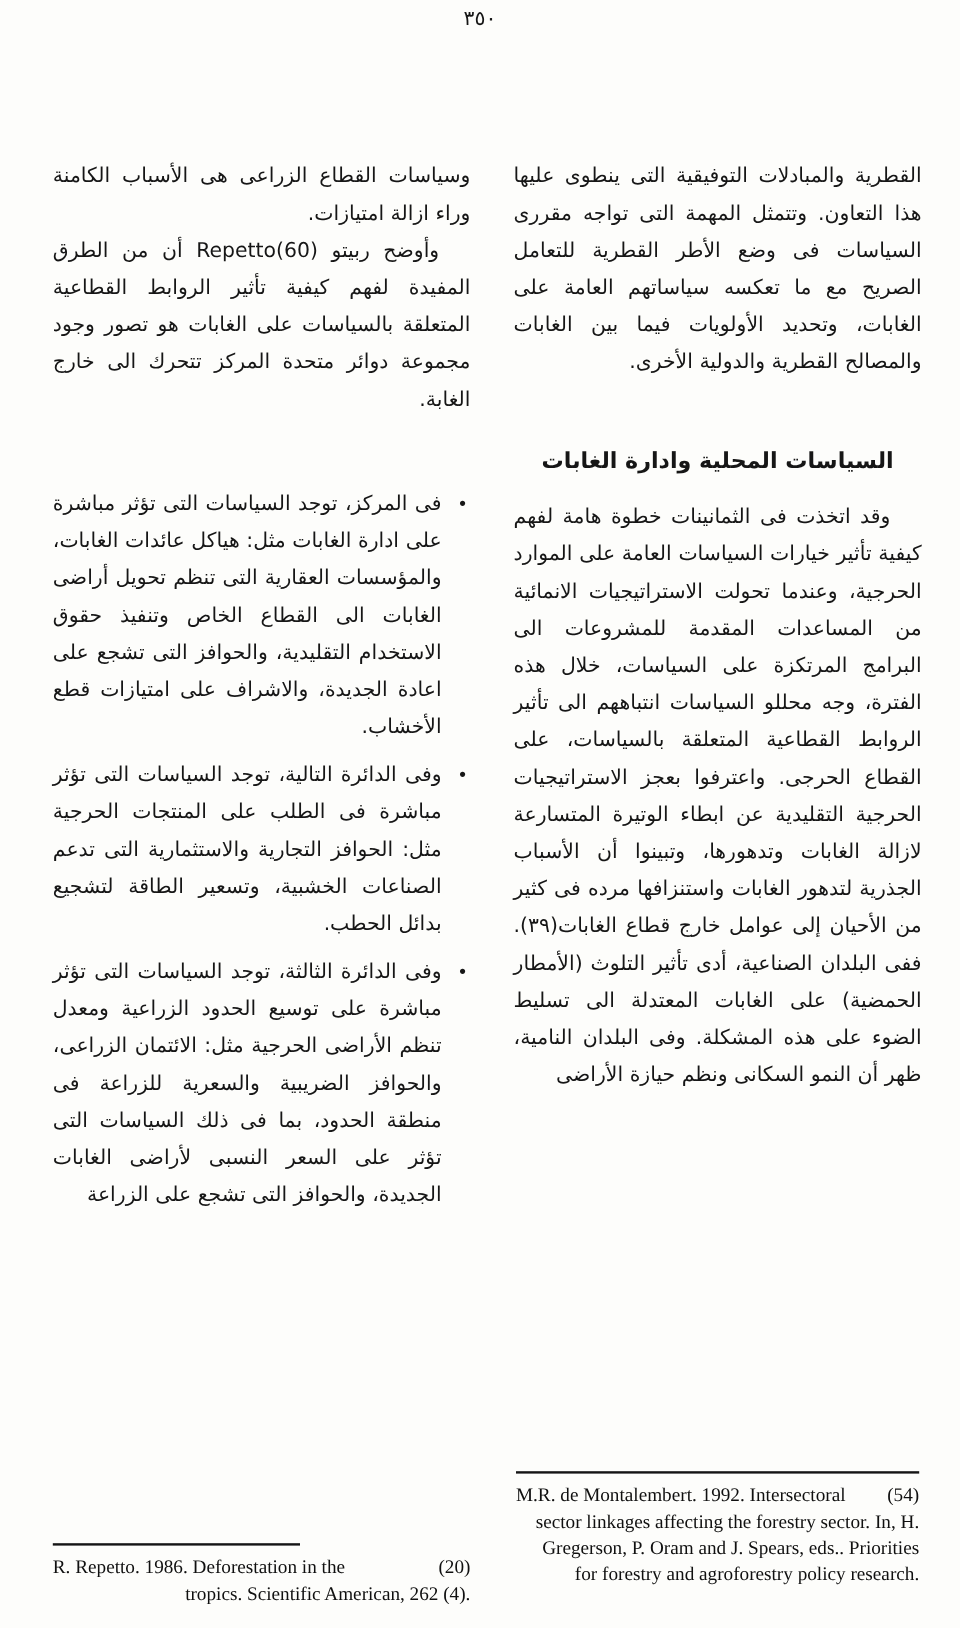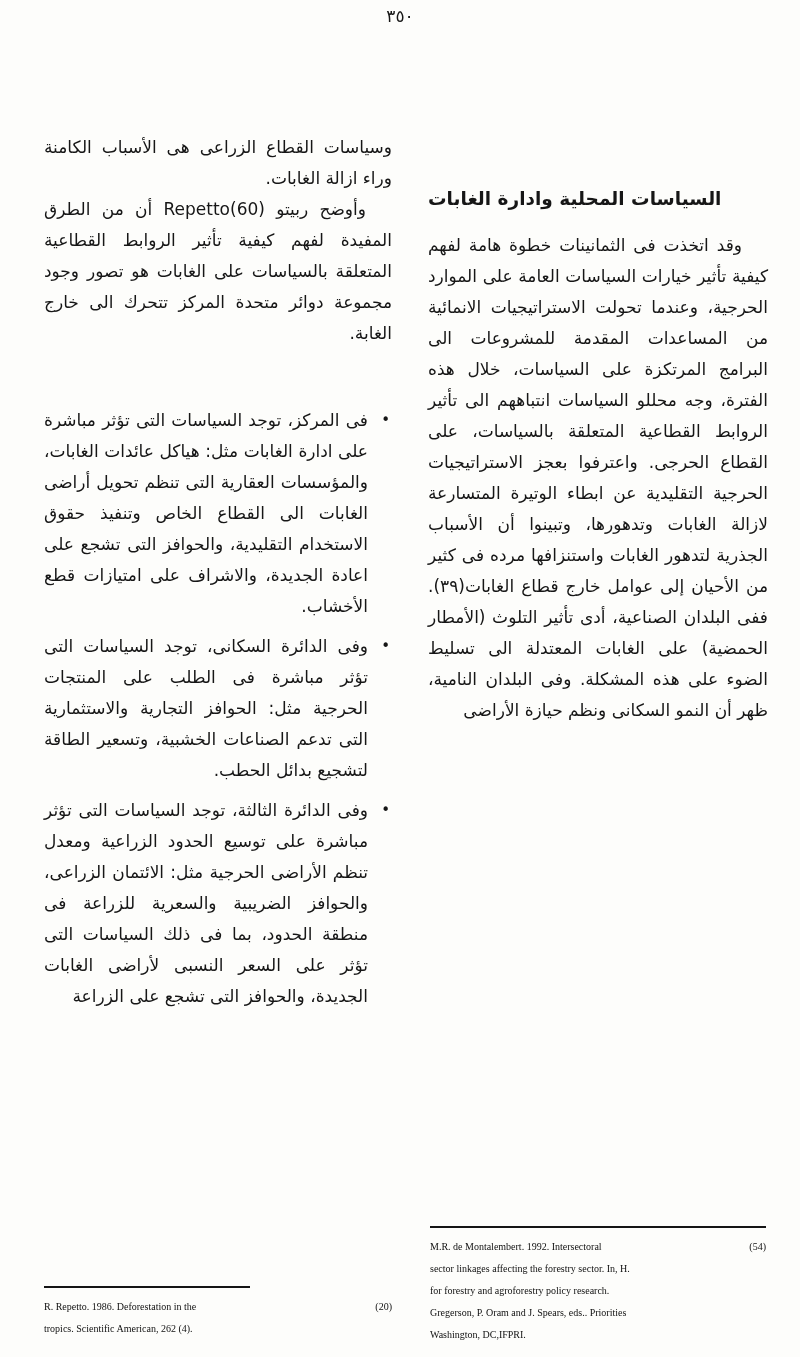--- a/index.html
+++ b/index.html
@@ -35,21 +35,21 @@
   .col { position: absolute; top: 132px; }
   .col-right { left: 428px; width: 340px; }
   .col-left  { left: 44px;  width: 348px; }
 
   .para { margin: 0; }
   .para.indent { text-indent: 26px; }
 
   .heading {
     font-size: 18.5px;
     font-weight: bold;
-    text-align: left;
+    text-align: center;
     margin-top: 52px;
     margin-bottom: 16px;
     line-height: 30px;
   }
 
   .bullets { margin-top: 56px; }
   .bullet-item {
     position: relative;
     padding-right: 24px;
     margin-bottom: 9px;
@@ -58,59 +58,60 @@
     position: absolute;
     right: 2px;
     top: 0;
     font-size: 15px;
     line-height: 31px;
   }
 
   .footnote {
     position: absolute;
     font-family: "Liberation Serif", serif;
-    font-size: 10px;
+    font-size: 16px;
     line-height: 22px;
     color: #101010;
     direction: ltr;
-    text-align: left;
+    text-align: right;
   }
   .fn-line1 { display: flex; justify-content: space-between; }
   .fn-rule { position: absolute; height: 2px; background: #151515; }
 
   .fn-rule-left  { left: 44px;  top: 1286px; width: 206px; }
   .footnote-left { left: 44px;  top: 1296px; width: 348px; }
 
   .fn-rule-right  { left: 430px; top: 1226px; width: 336px; }
   .footnote-right { left: 430px; top: 1236px; width: 336px; }
 </style>
 </head>
 <body>
 
 <div class="page">
 
   <div class="page-number">٣٥٠</div>
 
   <section class="col col-right arabic">
+    <p class="para">القطرية والمبادلات التوفيقية التى ينطوى عليها هذا التعاون. وتتمثل المهمة التى تواجه مقررى السياسات فى وضع الأطر القطرية للتعامل الصريح مع ما تعكسه سياساتهم العامة على الغابات، وتحديد الأولويات فيما بين الغابات والمصالح القطرية والدولية الأخرى.</p>
     <h2 class="heading">السياسات المحلية وادارة الغابات</h2>
     <p class="para indent">وقد اتخذت فى الثمانينات خطوة هامة لفهم كيفية تأثير خيارات السياسات العامة على الموارد الحرجية، وعندما تحولت الاستراتيجيات الانمائية من المساعدات المقدمة للمشروعات الى البرامج المرتكزة على السياسات، خلال هذه الفترة، وجه محللو السياسات انتباههم الى تأثير الروابط القطاعية المتعلقة بالسياسات، على القطاع الحرجى. واعترفوا بعجز الاستراتيجيات الحرجية التقليدية عن ابطاء الوتيرة المتسارعة لازالة الغابات وتدهورها، وتبينوا أن الأسباب الجذرية لتدهور الغابات واستنزافها مرده فى كثير من الأحيان إلى عوامل خارج قطاع الغابات(٣٩). ففى البلدان الصناعية، أدى تأثير التلوث (الأمطار الحمضية) على الغابات المعتدلة الى تسليط الضوء على هذه المشكلة. وفى البلدان النامية، ظهر أن النمو السكانى ونظم حيازة الأراضى</p>
   </section>
 
   <section class="col col-left arabic">
-    <p class="para">وسياسات القطاع الزراعى هى الأسباب الكامنة وراء ازالة الغابات.</p>
+    <p class="para">وسياسات القطاع الزراعى هى الأسباب الكامنة وراء ازالة امتيازات.</p>
     <p class="para indent">وأوضح ربيتو Repetto(60) أن من الطرق المفيدة لفهم كيفية تأثير الروابط القطاعية المتعلقة بالسياسات على الغابات هو تصور وجود مجموعة دوائر متحدة المركز تتحرك الى خارج الغابة.</p>
 
     <div class="bullets">
       <div class="bullet-item">
         <span class="bullet-dot">•</span>
         <span class="bullet-text">فى المركز، توجد السياسات التى تؤثر مباشرة على ادارة الغابات مثل: هياكل عائدات الغابات، والمؤسسات العقارية التى تنظم تحويل أراضى الغابات الى القطاع الخاص وتنفيذ حقوق الاستخدام التقليدية، والحوافز التى تشجع على اعادة الجديدة، والاشراف على امتيازات قطع الأخشاب.</span>
       </div>
       <div class="bullet-item">
         <span class="bullet-dot">•</span>
-        <span class="bullet-text">وفى الدائرة السكانى، توجد السياسات التى تؤثر مباشرة فى الطلب على المنتجات الحرجية مثل: الحوافز التجارية والاستثمارية التى تدعم الصناعات الخشبية، وتسعير الطاقة لتشجيع بدائل الحطب.</span>
+        <span class="bullet-text">وفى الدائرة التالية، توجد السياسات التى تؤثر مباشرة فى الطلب على المنتجات الحرجية مثل: الحوافز التجارية والاستثمارية التى تدعم الصناعات الخشبية، وتسعير الطاقة لتشجيع بدائل الحطب.</span>
       </div>
       <div class="bullet-item">
         <span class="bullet-dot">•</span>
         <span class="bullet-text">وفى الدائرة الثالثة، توجد السياسات التى تؤثر مباشرة على توسيع الحدود الزراعية ومعدل تنظم الأراضى الحرجية مثل: الائتمان الزراعى، والحوافز الضريبية والسعرية للزراعة فى منطقة الحدود، بما فى ذلك السياسات التى تؤثر على السعر النسبى لأراضى الغابات الجديدة، والحوافز التى تشجع على الزراعة</span>
       </div>
     </div>
   </section>
 
   <div class="fn-rule fn-rule-left"></div>
   <div class="footnote footnote-left">
@@ -121,18 +122,17 @@
     <div>tropics. Scientific American, 262 (4).</div>
   </div>
 
   <div class="fn-rule fn-rule-right"></div>
   <div class="footnote footnote-right">
     <div class="fn-line1">
       <span>M.R. de Montalembert. 1992. Intersectoral</span>
       <span>(54)</span>
     </div>
     <div>sector linkages affecting the forestry sector. In, H.</div>
+    <div>Gregerson, P. Oram and J. Spears, eds.. Priorities</div>
     <div>for forestry and agroforestry policy research.</div>
-    <div>Gregerson, P. Oram and J. Spears, eds.. Priorities</div>
-    <div>Washington, DC,IFPRI.</div>
   </div>
 
 </div>
 
 </body></html>

